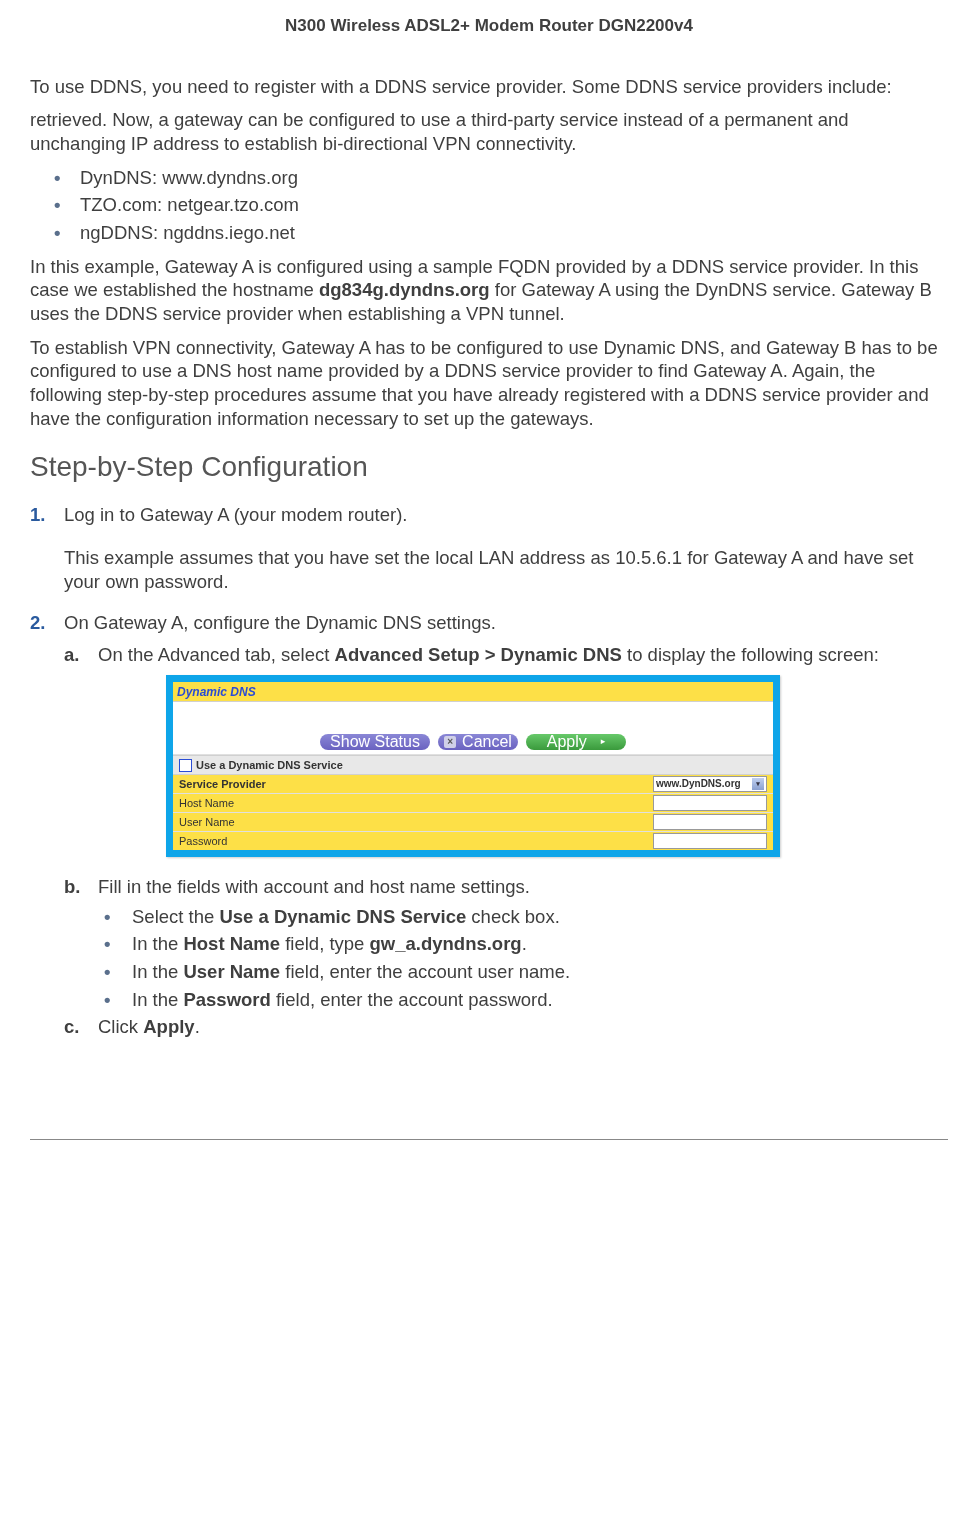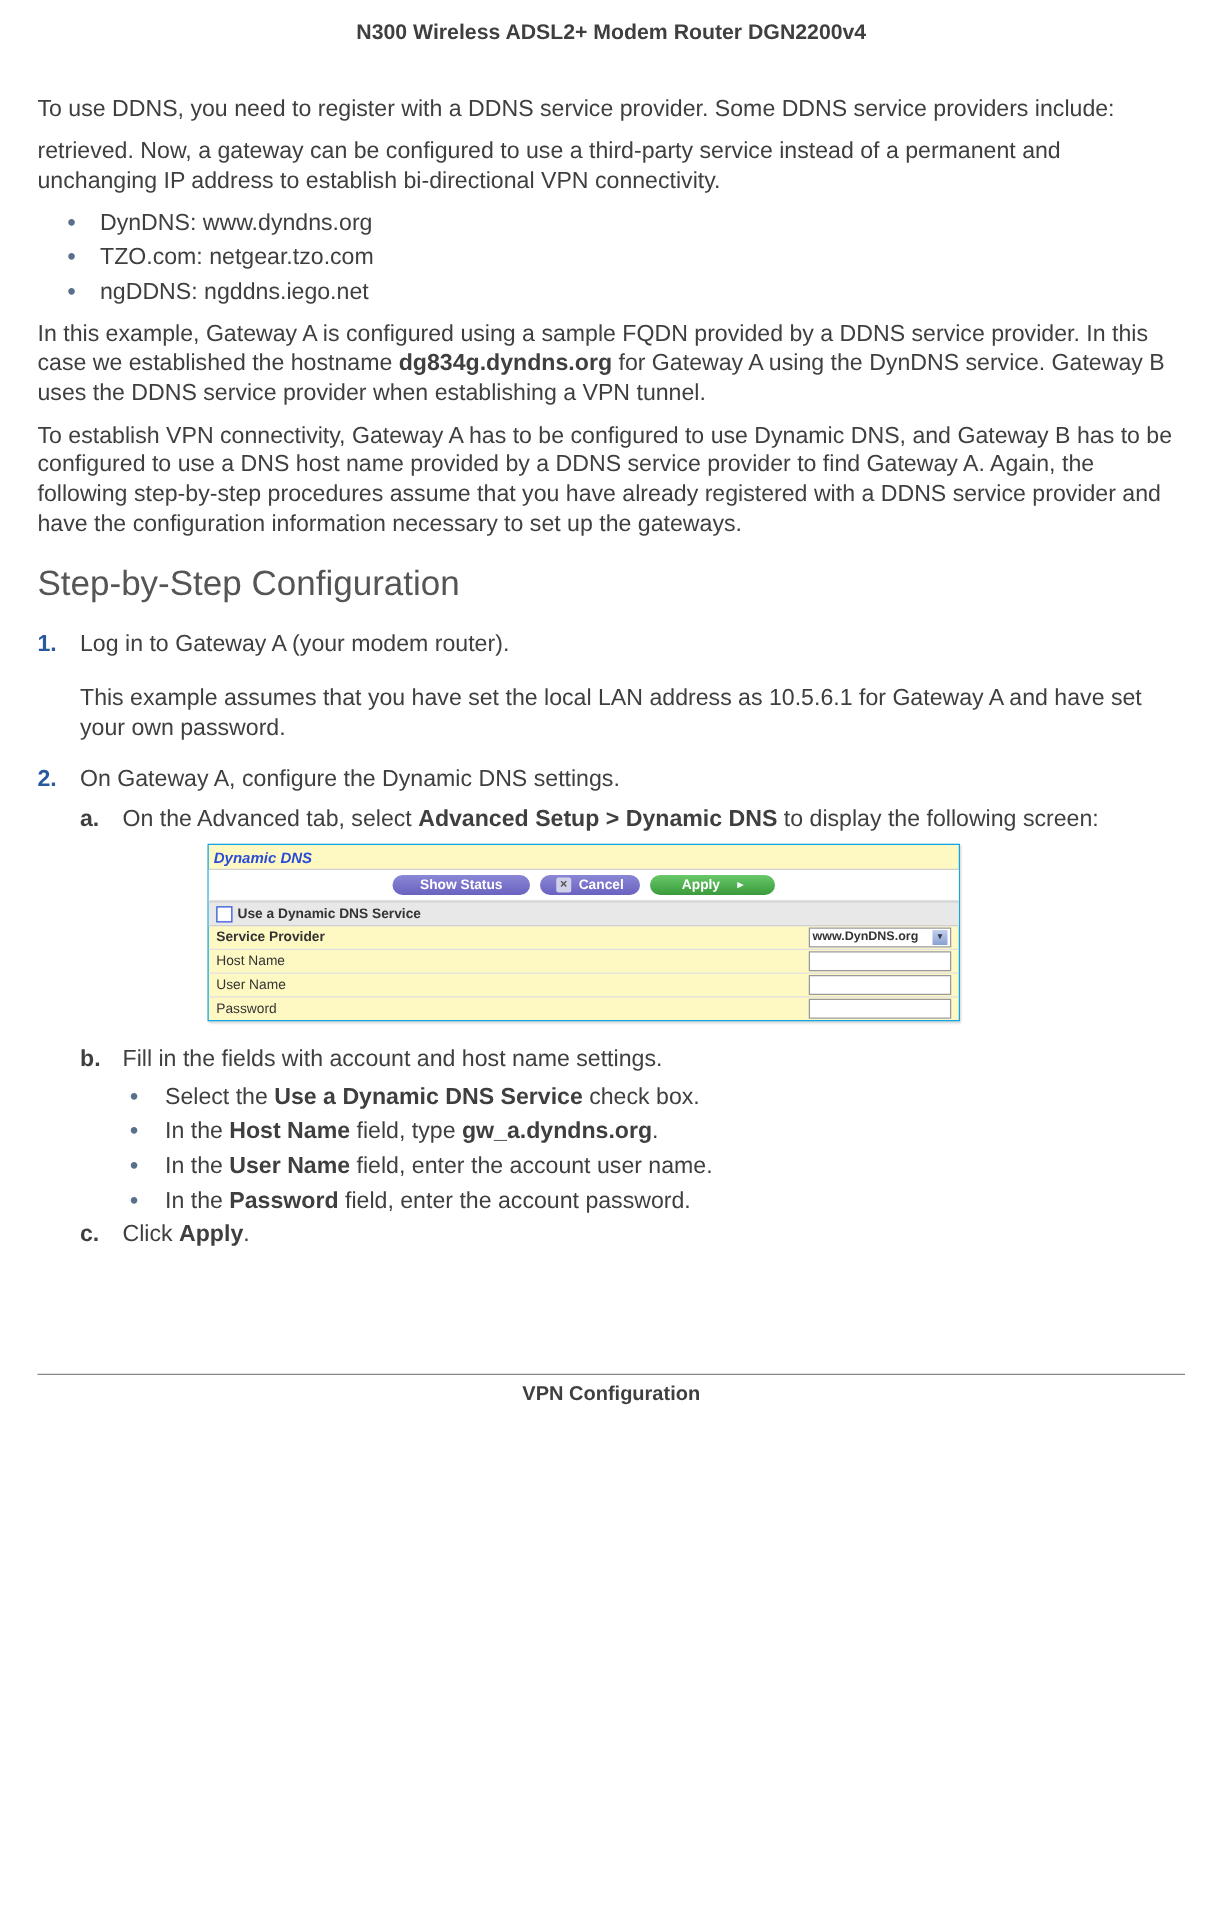--- a/index.html
+++ b/index.html
@@ -83,26 +83,26 @@
   .sub-bullet {
     color: #5a6f8c;
     font-weight: bold;
     width: 28px;
     flex-shrink: 0;
   }
 
   
   .screenshot {
     width: 600px;
-    border: 1px solid #0ea5e9;
+    border: 7px solid #0ea5e9;
     margin: 8px 0 12px 68px;
     font-size: 11px;
     font-family: Tahoma, Arial, sans-serif;
     color: #333;
-    background: #fef9c3;
+    background: #fde047;
     box-shadow: 1px 1px 2px rgba(0,0,0,.2);
   }
   .ss-title {
     color: #2a4cd5;
     font-style: italic;
     font-weight: bold;
     font-size: 12px;
     padding: 3px 4px 1px 4px;
     border-bottom: 1px solid #d0d0d0;
   }
@@ -113,23 +113,24 @@
     padding: 4px 0;
     background: #fff;
     border-bottom: 1px solid #e0e0e0;
   }
   .btn {
     display: inline-flex;
     align-items: center;
     justify-content: center;
     height: 16px;
     border-radius: 8px;
-    font-size: 11px;
-    font-weight: bold;
+    font-size: 16px;
+    font-weight: normal;
     color: #fff;
+    margin-top: 28px;
   }
   .btn-purple { background: linear-gradient(to bottom,#8a87d6,#6a62c0); width: 110px; }
   .btn-cancel { background: linear-gradient(to bottom,#8a87d6,#6a62c0); width: 80px; position: relative; }
   .btn-cancel::before {
     content: "×";
     background: #d0d0e8;
     color: #555;
     border-radius: 2px;
     width: 12px;
     height: 12px;
@@ -331,15 +332,14 @@
 
     <div class="sub-item">
       <span class="sub-marker">c.</span>
       <div class="sub-content">
         <span>Click </span><span class="bold">Apply</span><span>.</span>
       </div>
     </div>
   </div>
 
   <div class="footer-line">
-    <div class="footer-section">VPN Configuration</div>
   </div>
 </div>
 
 </body></html>

